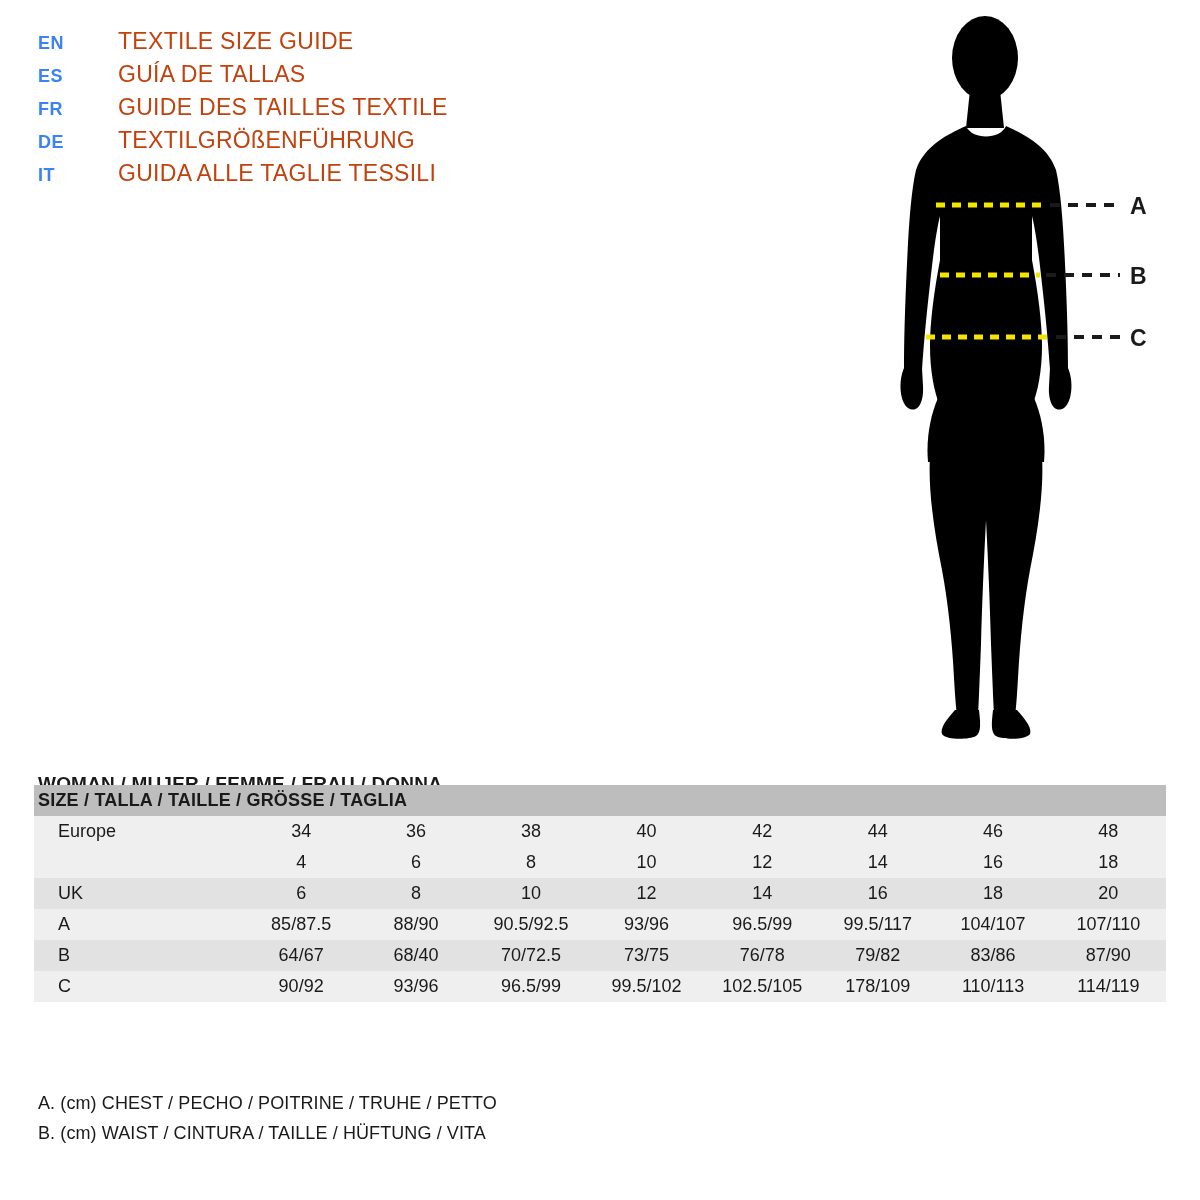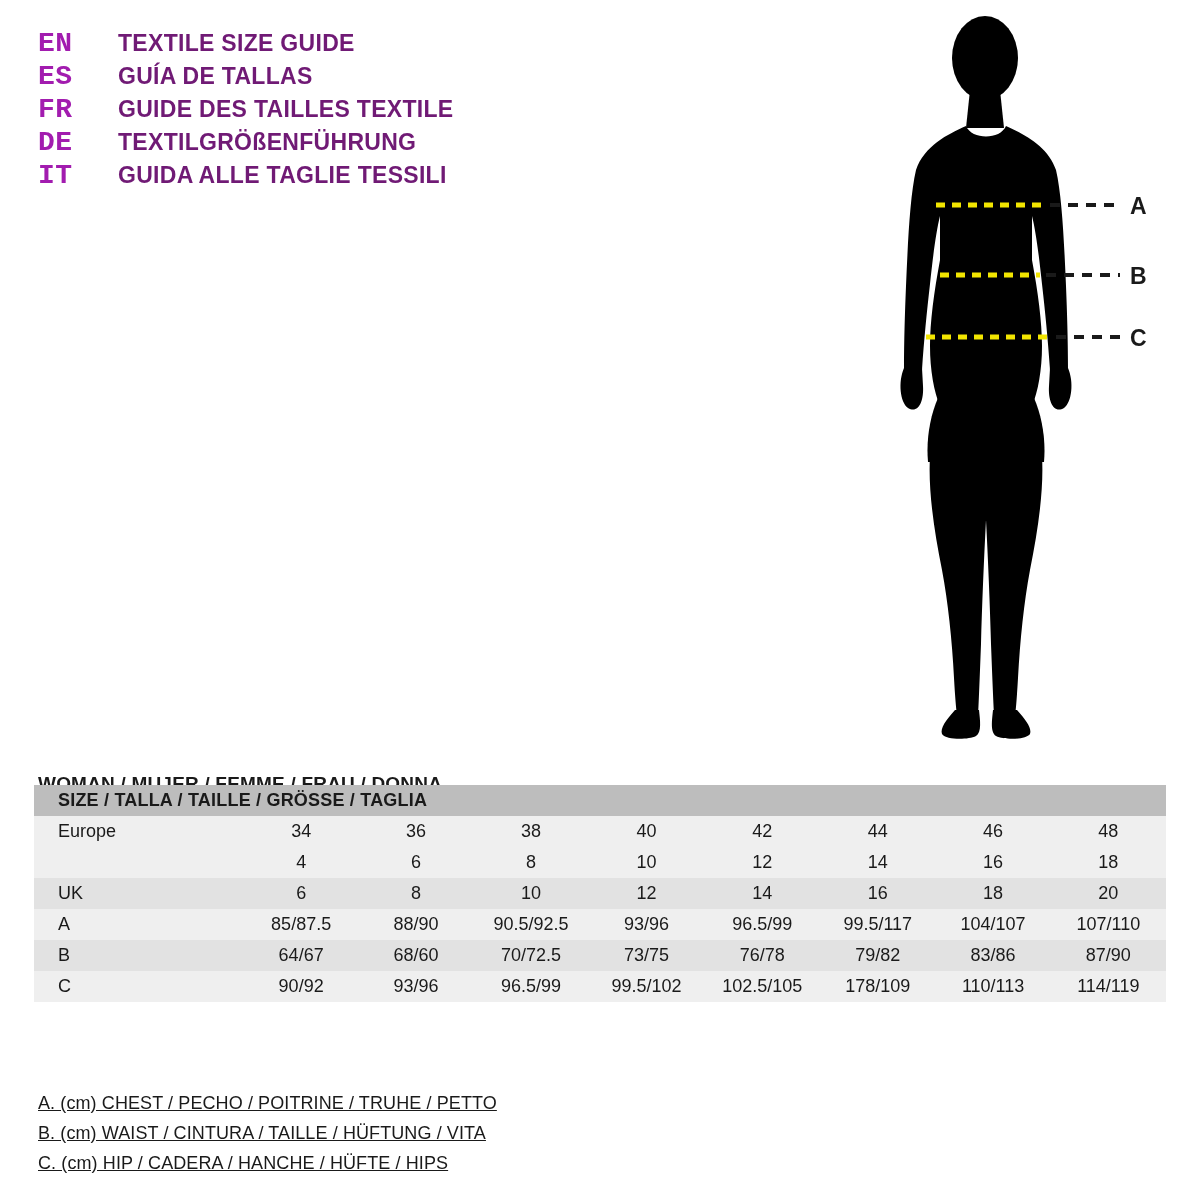--- a/index.html
+++ b/index.html
@@ -23,31 +23,30 @@
     top: 28px;
     width: 640px;
   }
   .title-row {
     display: flex;
     align-items: baseline;
     height: 33px;
   }
   .title-lang {
     width: 80px;
-    font-size: 28px;
+    font-size: 18px;
     font-weight: bold;
     letter-spacing: 0.5px;
-    color: #a21caf;
-    font-family: Liberation Mono, monospace;
+    color: #3b82f6;
   }
   .title-text {
     font-size: 23px;
-    font-weight: bold;
+    font-weight: normal;
     letter-spacing: 0.3px;
-    color: #701a75;
+    color: #c2410c;
     white-space: nowrap;
   }
 
   
   .figure-wrap {
     position: absolute;
     left: 860px;
     top: 10px;
     width: 330px;
     height: 740px;
@@ -85,21 +84,21 @@
     padding: 0;
     height: 31px;
     font-weight: normal;
     color: #1a1a1a;
   }
   .size-table tr.header-row td {
     background: #bdbdbd;
     font-weight: bold;
     font-size: 18px;
     text-align: left;
-    padding-left: 24px;
+    padding-left: 4px;
     letter-spacing: 0.2px;
   }
   .size-table tr.band-light td { background: #efefef; }
   .size-table tr.band-dark td  { background: #e2e2e2; }
 
   .size-table td.rowlabel {
     text-align: left;
     padding-left: 24px;
     width: 190px;
   }
@@ -115,21 +114,20 @@
     left: 38px;
     top: 1088px;
     width: 700px;
   }
   .footnote {
     font-size: 18px;
     line-height: 30px;
     color: #1a1a1a;
     letter-spacing: 0.1px;
     white-space: nowrap;
-    text-decoration: underline;
   }
 </style>
 </head>
 <body>
 
 <div class="title-block">
   <div class="title-row">
     <div class="title-lang">EN</div>
     <div class="title-text">TEXTILE SIZE GUIDE</div>
   </div>
@@ -270,21 +268,21 @@
       <td class="cell">93/96</td>
       <td class="cell">96.5/99</td>
       <td class="cell">99.5/117</td>
       <td class="cell">104/107</td>
       <td class="cell">107/110</td>
     </tr>
 
     <tr class="band-dark">
       <td class="rowlabel">B</td>
       <td class="cell">64/67</td>
-      <td class="cell">68/60</td>
+      <td class="cell">68/40</td>
       <td class="cell">70/72.5</td>
       <td class="cell">73/75</td>
       <td class="cell">76/78</td>
       <td class="cell">79/82</td>
       <td class="cell">83/86</td>
       <td class="cell">87/90</td>
     </tr>
 
     <tr class="band-light">
       <td class="rowlabel">C</td>
@@ -296,14 +294,13 @@
       <td class="cell">178/109</td>
       <td class="cell">110/113</td>
       <td class="cell">114/119</td>
     </tr>
   </tbody>
 </table>
 
 <div class="footnotes">
   <div class="footnote">A. (cm) CHEST / PECHO / POITRINE / TRUHE / PETTO</div>
   <div class="footnote">B. (cm) WAIST / CINTURA / TAILLE / HÜFTUNG / VITA</div>
-  <div class="footnote">C. (cm) HIP / CADERA / HANCHE / HÜFTE / HIPS</div>
 </div>
 
 </body></html>

